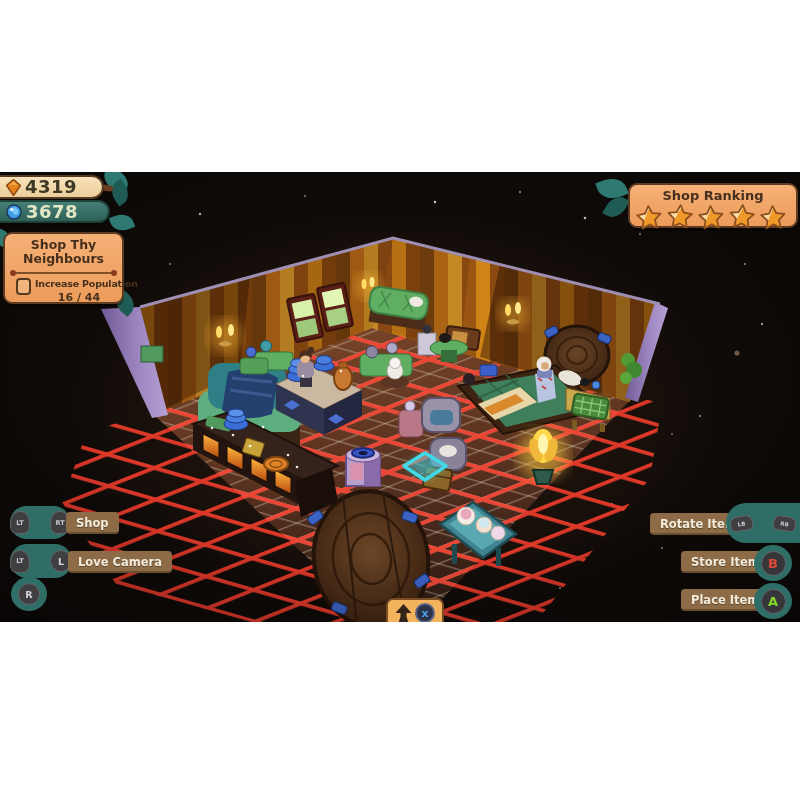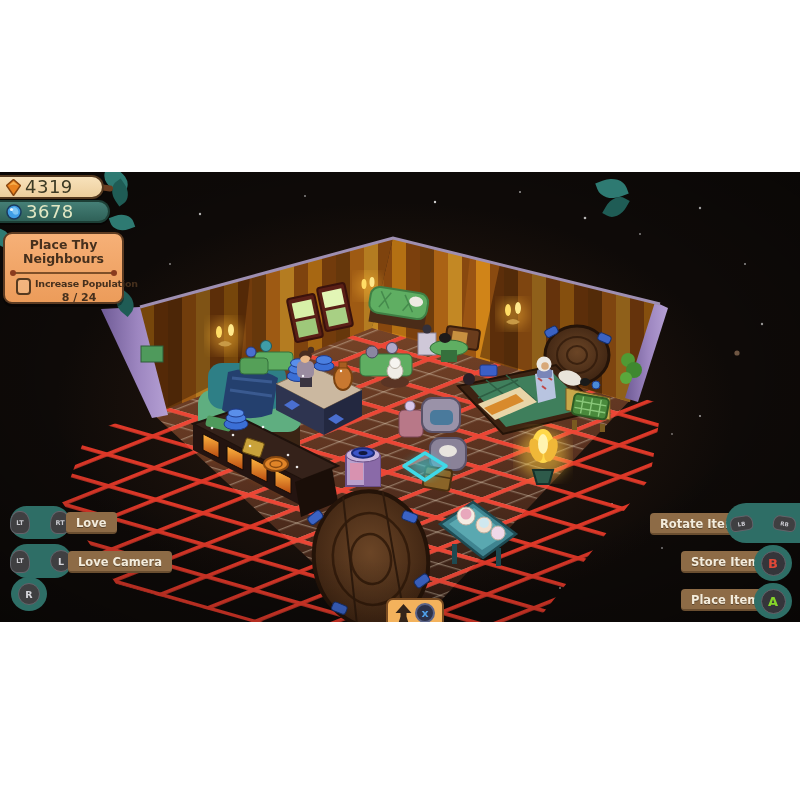--- a/index.html
+++ b/index.html
@@ -12,21 +12,21 @@
   .leaf{position:absolute;background:#2e7a72;border-radius:0 70% 0 70%;}
   .leaf.dark{background:#1f5c55;}
   .twig{position:absolute;background:#6a3d20;border-radius:3px;}
 
   
   .pill{position:absolute;display:flex;align-items:center;gap:4px;padding-left:6px;
         border:2px solid #54391f;border-left:none;border-radius:0 12px 12px 0;
         box-shadow:0 2px 0 rgba(0,0,0,.4);}
   .pill1{left:0;top:3px;width:104px;height:24px;background:linear-gradient(#f8e2bb,#ecce9c);}
   .pill2{left:0;top:28px;width:110px;height:23px;background:linear-gradient(#457f76,#2f6158);border-color:#1d3f36;}
-  .pill .num{font-weight:normal;font-size:18px;letter-spacing:.5px;line-height:1;}
+  .pill .num{font-weight:bold;font-size:18px;letter-spacing:.5px;line-height:1;}
   .pill1 .num{color:#3c3a24;}
   .pill2 .num{color:#e3e8c4;}
 
   
   .panel{position:absolute;background:linear-gradient(#f6b077,#ec9c5a);border:2px solid #5c3b22;
          border-radius:9px;box-shadow:0 3px 0 rgba(0,0,0,.35);color:#46301d;}
   .quest{left:3px;top:60px;width:121px;height:72px;text-align:center;}
   .quest .t{font-size:12.5px;font-weight:bold;line-height:1.12;margin-top:4px;}
   .qdiv{position:absolute;left:8px;right:8px;top:38px;height:2px;background:#7e4f28;}
   .qdiv i{position:absolute;top:-2px;width:6px;height:6px;border-radius:50%;background:#8a3b1e;}
@@ -447,38 +447,55 @@
       <svg width="16" height="16">
         <circle cx="8" cy="8" r="7" fill="#3f9de6" stroke="#1a3a5c" stroke-width="1.5"></circle>
         <path d="M8 3 a5 5 0 0 1 4 7 a3.5 3.5 0 1 1 -4 -7" fill="#7cc4f4"></path>
         <circle cx="5.5" cy="5.5" r="1.6" fill="#eaf6ff"></circle>
       </svg>
       <span class="num">3678</span>
     </div>
 
     <div class="panel quest">
       <div class="t">
-        <span>Place Thy</span><br>
+        <span>Shop Thy</span><br>
         <span>Neighbours</span>
       </div>
       <div class="qdiv">
           <i class="l"></i>
           <i class="r"></i>
         </div>
       <div class="qbox"></div>
       <div class="qobj">Increase Population</div>
-      <div class="qnum">8 / 24</div>
-    </div>
-
+      <div class="qnum">16 / 44</div>
+    </div>
+
+    <div class="panel shop">
+      <div class="t">Shop Ranking</div>
+      <svg class="stars" width="158" height="26" viewBox="0 0 158 26">
+        <defs>
+          <linearGradient id="sg" x1="0" y1="0" x2="1" y2="0.45">
+            <stop offset="0.48" stop-color="#f8dca4"></stop>
+              <stop offset="0.48" stop-color="#f0992b"></stop>
+          </linearGradient>
+          <path id="st" d="M12 1 L15.6 8.4 L23.7 9.5 L17.8 15.2 L19.2 23.2 L12 19.4 L4.8 23.2 L6.2 15.2 L0.3 9.5 L8.4 8.4 Z" fill="url(#sg)" stroke="#8a4d1d" stroke-width="1.7" stroke-linejoin="round"></path>
+        </defs>
+        <use href="#st" x="3" y="1" transform="rotate(-4 15 13)"></use>
+        <use href="#st" x="34" y="0" transform="rotate(3 46 13)"></use>
+        <use href="#st" x="65" y="1" transform="rotate(-3 77 13)"></use>
+        <use href="#st" x="96" y="0" transform="rotate(4 108 13)"></use>
+        <use href="#st" x="127" y="1" transform="rotate(-3 139 13)"></use>
+      </svg>
+    </div>
 
     <div class="blob" style="left:10px;top:334px;width:60px;height:33px;border-radius:17px;">
       <div class="trig">LT</div>
       <div class="trig">RT</div>
     </div>
-    <div class="lab" style="left:66px;top:340px;">Love</div>
+    <div class="lab" style="left:66px;top:340px;">Shop</div>
 
     <div class="blob" style="left:10px;top:372px;width:62px;height:34px;border-radius:17px;">
       <div class="trig">LT</div>
       <div class="circ">L</div>
     </div>
     <div class="lab" style="left:68px;top:379px;">Love Camera</div>
 
     <div class="blob" style="left:11px;top:405px;width:36px;height:34px;border-radius:50%;">
       <div class="circ">R</div>
     </div>

